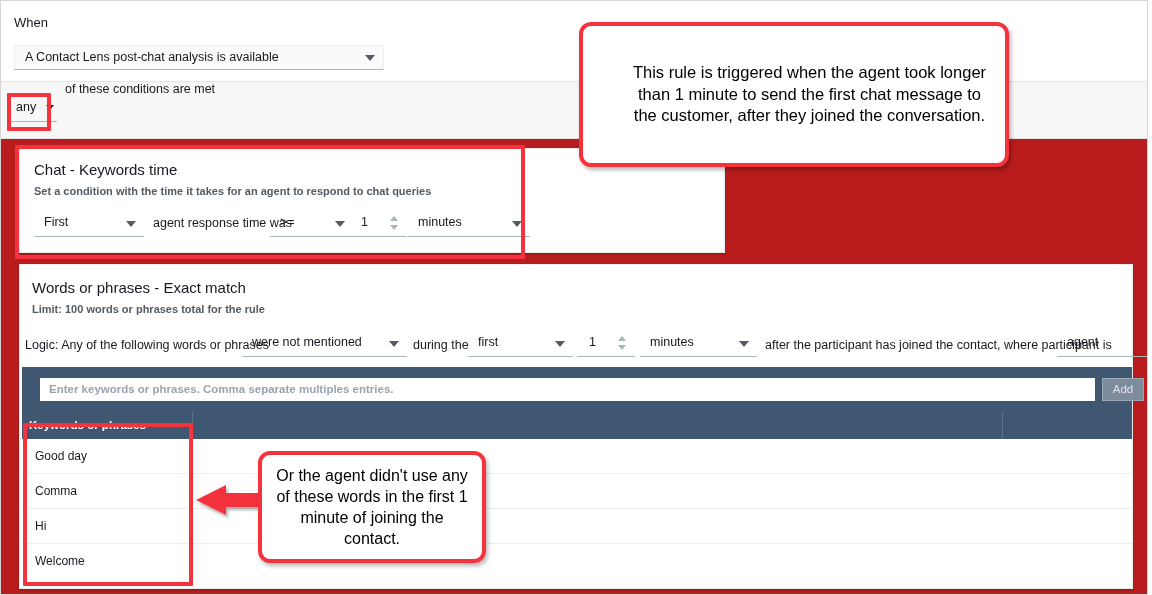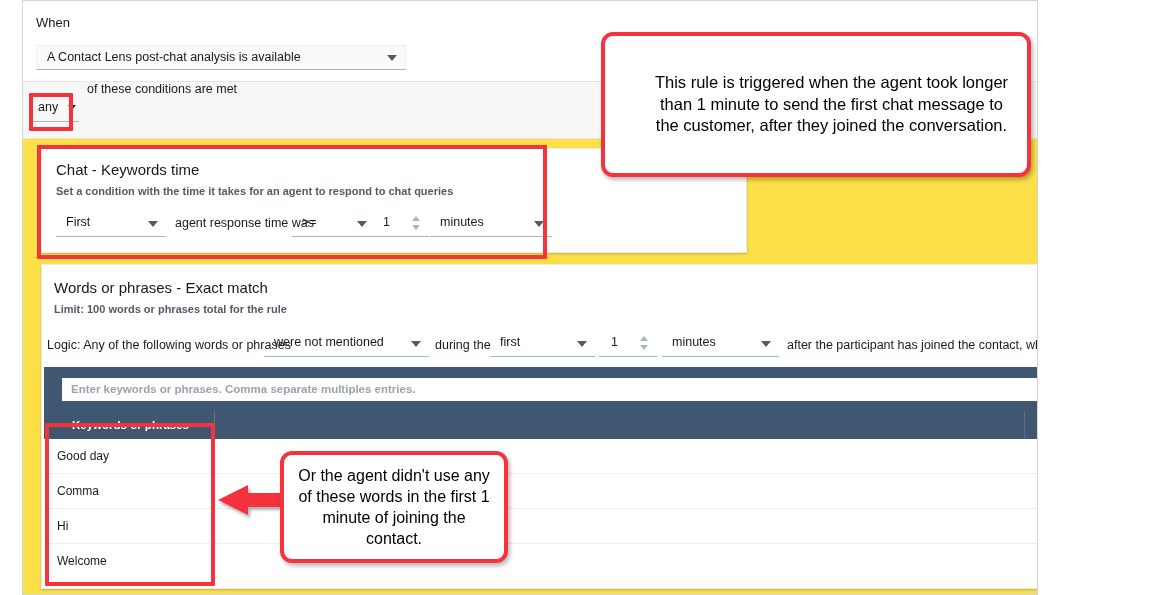--- a/index.html
+++ b/index.html
@@ -6,27 +6,26 @@
     margin: 0;
     padding: 0;
     background: #ffffff;
   }
   body {
     font-family: "Liberation Sans", sans-serif;
     -webkit-font-smoothing: antialiased;
   }
   #screen {
     position: relative;
-    width: 1016px;
+    width: 1148px;
     height: 595px;
-    background: #fde047;
+    background: #b91c1c;
     border: 1px solid #d5d5d5;
     box-sizing: border-box;
     overflow: hidden;
-    margin-left: 22px;
   }
 
   
   .label-text {
     font-size: 12.5px;
     color: #16191f;
   }
   .section-title {
     font-size: 15px;
     color: #16191f;
@@ -156,21 +155,21 @@
     width: 100%;
     border-collapse: collapse;
     table-layout: fixed;
   }
   .kw-table th {
     background: #3f5771;
     color: #ffffff;
     font-size: 11.5px;
     font-weight: bold;
     text-align: left;
-    padding: 8px 0 8px 28px;
+    padding: 8px 0 8px 7px;
     height: 26px;
     box-sizing: border-box;
     border-right: 1px solid #5c7189;
   }
   .kw-table td {
     background: #ffffff;
     color: #16191f;
     font-size: 12px;
     padding: 10px 0 10px 13px;
     border-bottom: 1px solid #eceff1;
@@ -354,21 +353,21 @@
 
     <g filter="url(#shadow1)">
       <polygon points="578,151 611,123 604,117 630,112 624,137 617,130 586,158" fill="#f4333d"></polygon>
     </g>
 
     <g filter="url(#shadow1)">
       <polygon points="195,499 225,484 225,492 258,492 258,506 225,506 225,514" fill="#f4333d"></polygon>
     </g>
   </svg>
 
-  <div class="callout callout-1" style="left:578px;top:31px;width:430px;height:145px;padding-left:45px;">
+  <div class="callout callout-1" style="left:578px;top:21px;width:430px;height:145px;padding-left:45px;">
     <span>This rule is triggered when the agent took longer than 1 minute to send the first chat message to the customer, after they joined the conversation.</span>
   </div>
 
   <div class="callout callout-2" style="left:257px;top:450px;width:228px;height:112px;">
     <span>Or the agent didn't use any of these words in the first 1 minute of joining the contact.</span>
   </div>
 
 </div>
 
 </body></html>

